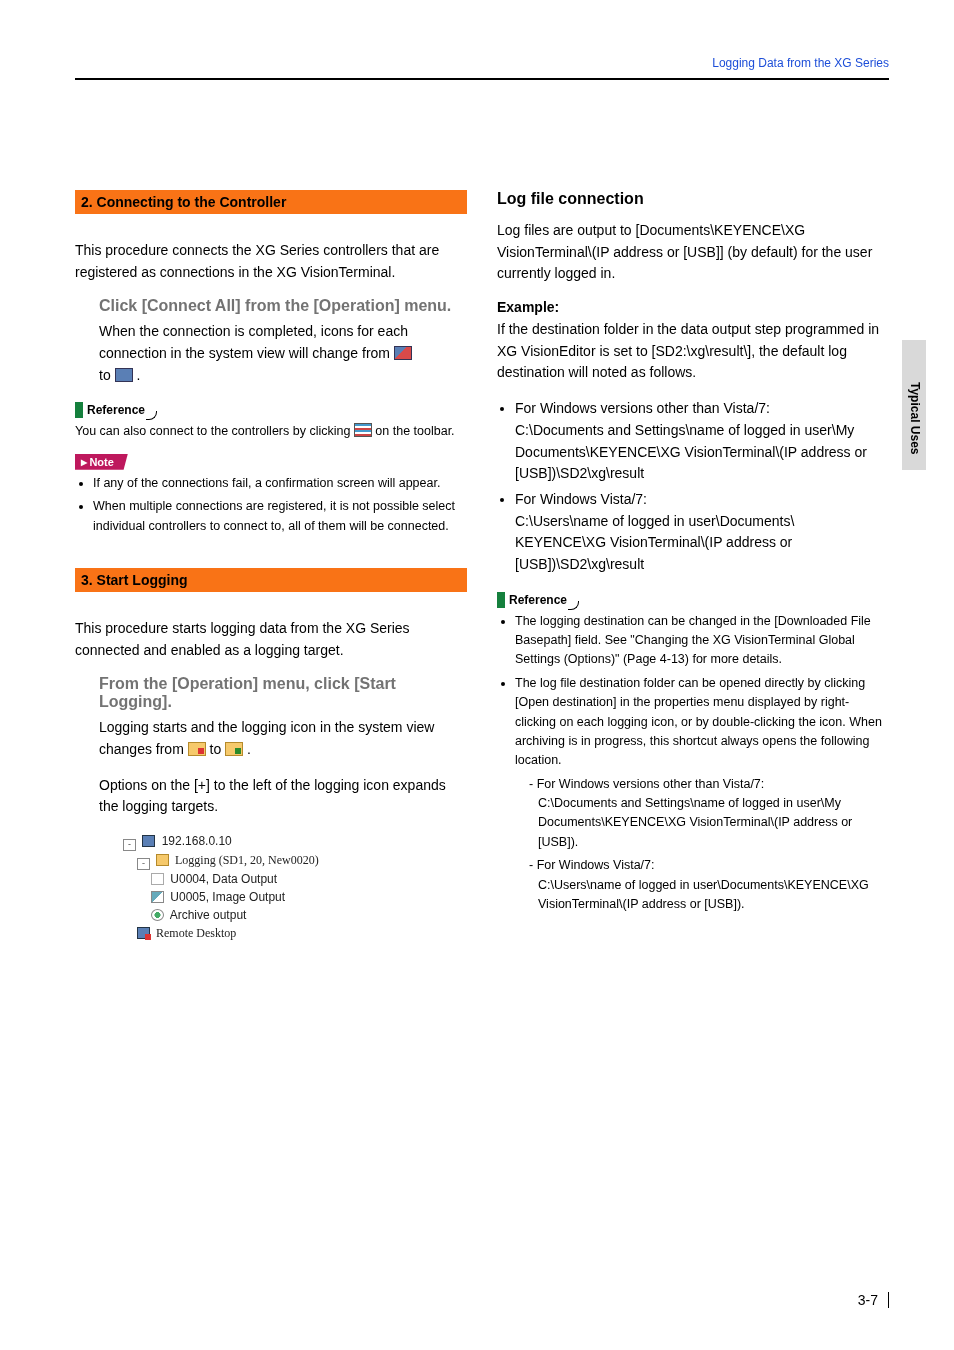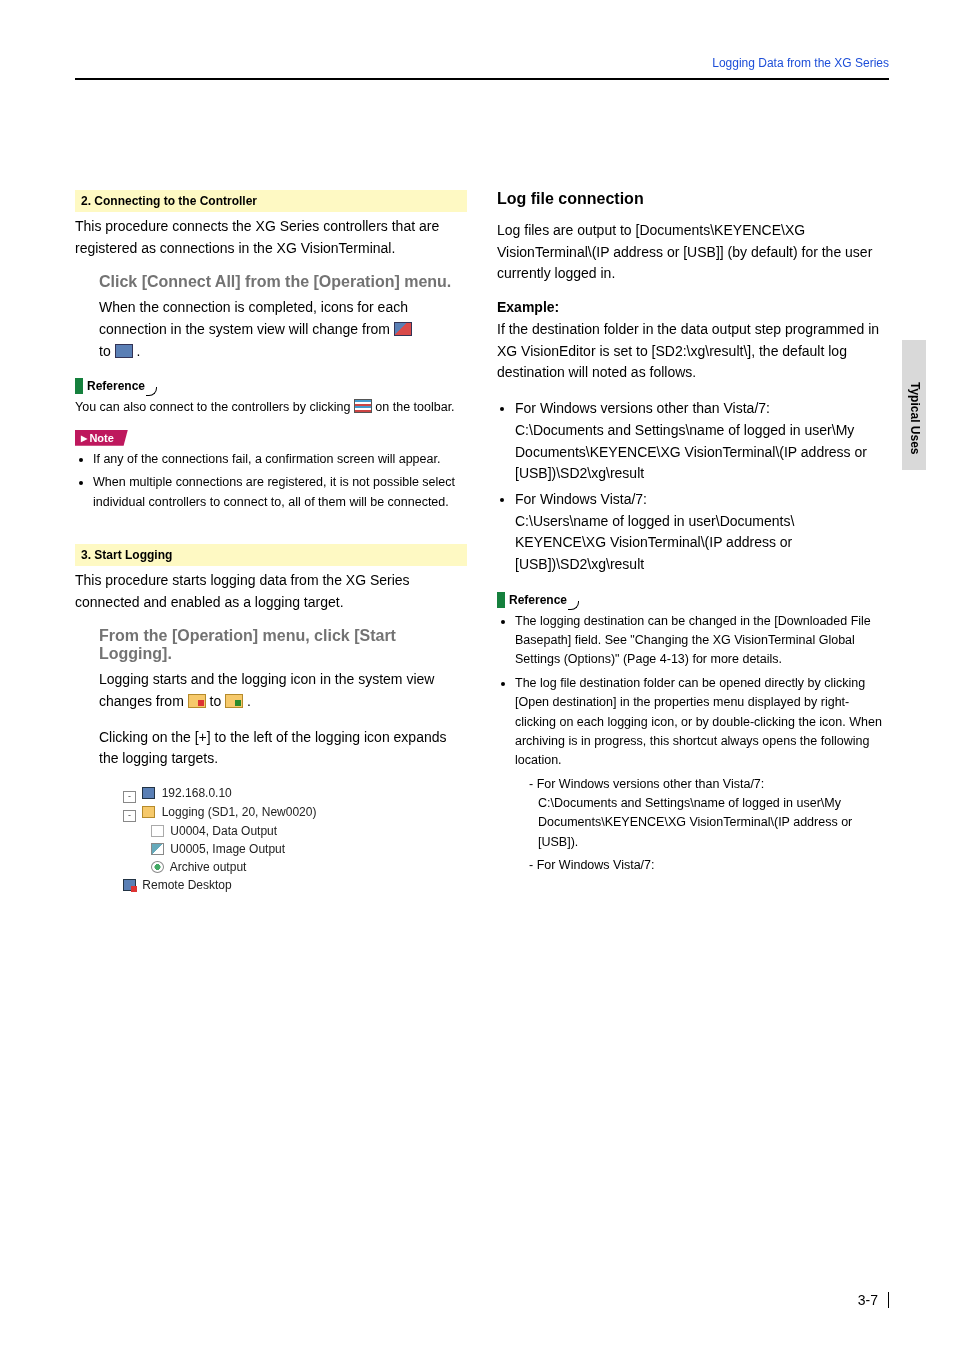--- a/index.html
+++ b/index.html
@@ -34,25 +34,25 @@
   .columns {
     display: flex;
     gap: 30px;
     margin-top: 140px;
   }
   .col {
     flex: 1;
     min-width: 0;
   }
   .section-title {
-    background: #fef9c3;
-    font-size: 12px;
+    background: #f97316;
+    font-size: 14px;
     font-weight: bold;
     padding: 4px 6px;
-    margin-bottom: 4px;
+    margin-bottom: 26px;
   }
   .body-text {
     font-size: 14px;
     line-height: 1.55;
     margin-bottom: 14px;
   }
   .indent {
     margin-left: 24px;
   }
   .bold-step {
@@ -157,21 +157,21 @@
   }
   .folder-green::after{content:"";position:absolute;right:1px;bottom:1px;width:6px;height:6px;background:#2a8a2a;}
   .tree {
     font-size: 12px;
     line-height: 1.5;
     margin-left: 24px;
     margin-top: 8px;
     font-family: Tahoma, Arial, sans-serif;
     color: #222;
   }
-  .tree .lvl1 { margin-left: 0; }
+  .tree .lvl1 { margin-left: 14px; font-family: Liberation Serif, serif; }
   .tree .lvl2 { margin-left: 28px; }
   .tree-icn {
     display:inline-block;
     width:13px;height:12px;
     vertical-align:-2px;
     margin-right:3px;
   }
   .i-minus{border:1px solid #888;font-size:9px;line-height:8px;text-align:center;color:#444;background:#fff;}
   .i-controller{background:#5a7fb5;border:1px solid #234;}
   .i-folder{background:#f6c96b;border:1px solid #b58a2b;}
@@ -258,21 +258,21 @@
 
       <div class="indent">
         <p class="bold-step">From the [Operation] menu, click [Start Logging].</p>
         <p class="body-text">
           <span>Logging starts and the logging icon in the system view changes from </span>
           <span class="icon-box folder-red"></span>
           <span> to </span>
           <span class="icon-box folder-green"></span>
           <span> .</span>
         </p>
-        <p class="body-text">Clicking on the [+] to the left of the logging icon expands the logging targets.</p>
+        <p class="body-text">Options on the [+] to the left of the logging icon expands the logging targets.</p>
 
         <div class="tree">
           <div>
             <span class="tree-icn i-minus">-</span>
             <span class="tree-icn i-controller"></span>
             <span>192.168.0.10</span>
           </div>
           <div class="lvl1">
             <span class="tree-icn i-minus">-</span>
             <span class="tree-icn i-folder"></span>
@@ -324,20 +324,21 @@
         <li>The logging destination can be changed in the [Downloaded File Basepath] field. See "Changing the XG VisionTerminal Global Settings (Options)" (Page 4-13) for more details.</li>
         <li>
           <span>The log file destination folder can be opened directly by clicking [Open destination] in the properties menu displayed by right-clicking on each logging icon, or by double-clicking the icon. When archiving is in progress, this shortcut always opens the following location.</span>
           <ul class="dash small" style="margin-top:4px;">
             <li>
               <span>For Windows versions other than Vista/7:</span><br>
               <span style="margin-left:9px;display:inline-block;">C:\Documents and Settings\name of logged in user\My Documents\KEYENCE\XG VisionTerminal\(IP address or [USB]).</span>
             </li>
             <li>
               <span>For Windows Vista/7:</span><br>
+              <span style="margin-left:9px;display:inline-block;">C:\Users\name of logged in user\Documents\KEYENCE\XG VisionTerminal\(IP address or [USB]).</span>
             </li>
           </ul>
         </li>
       </ul>
 
     </div>
 
   </div>
 
   <div class="pagenum">3-7</div>

